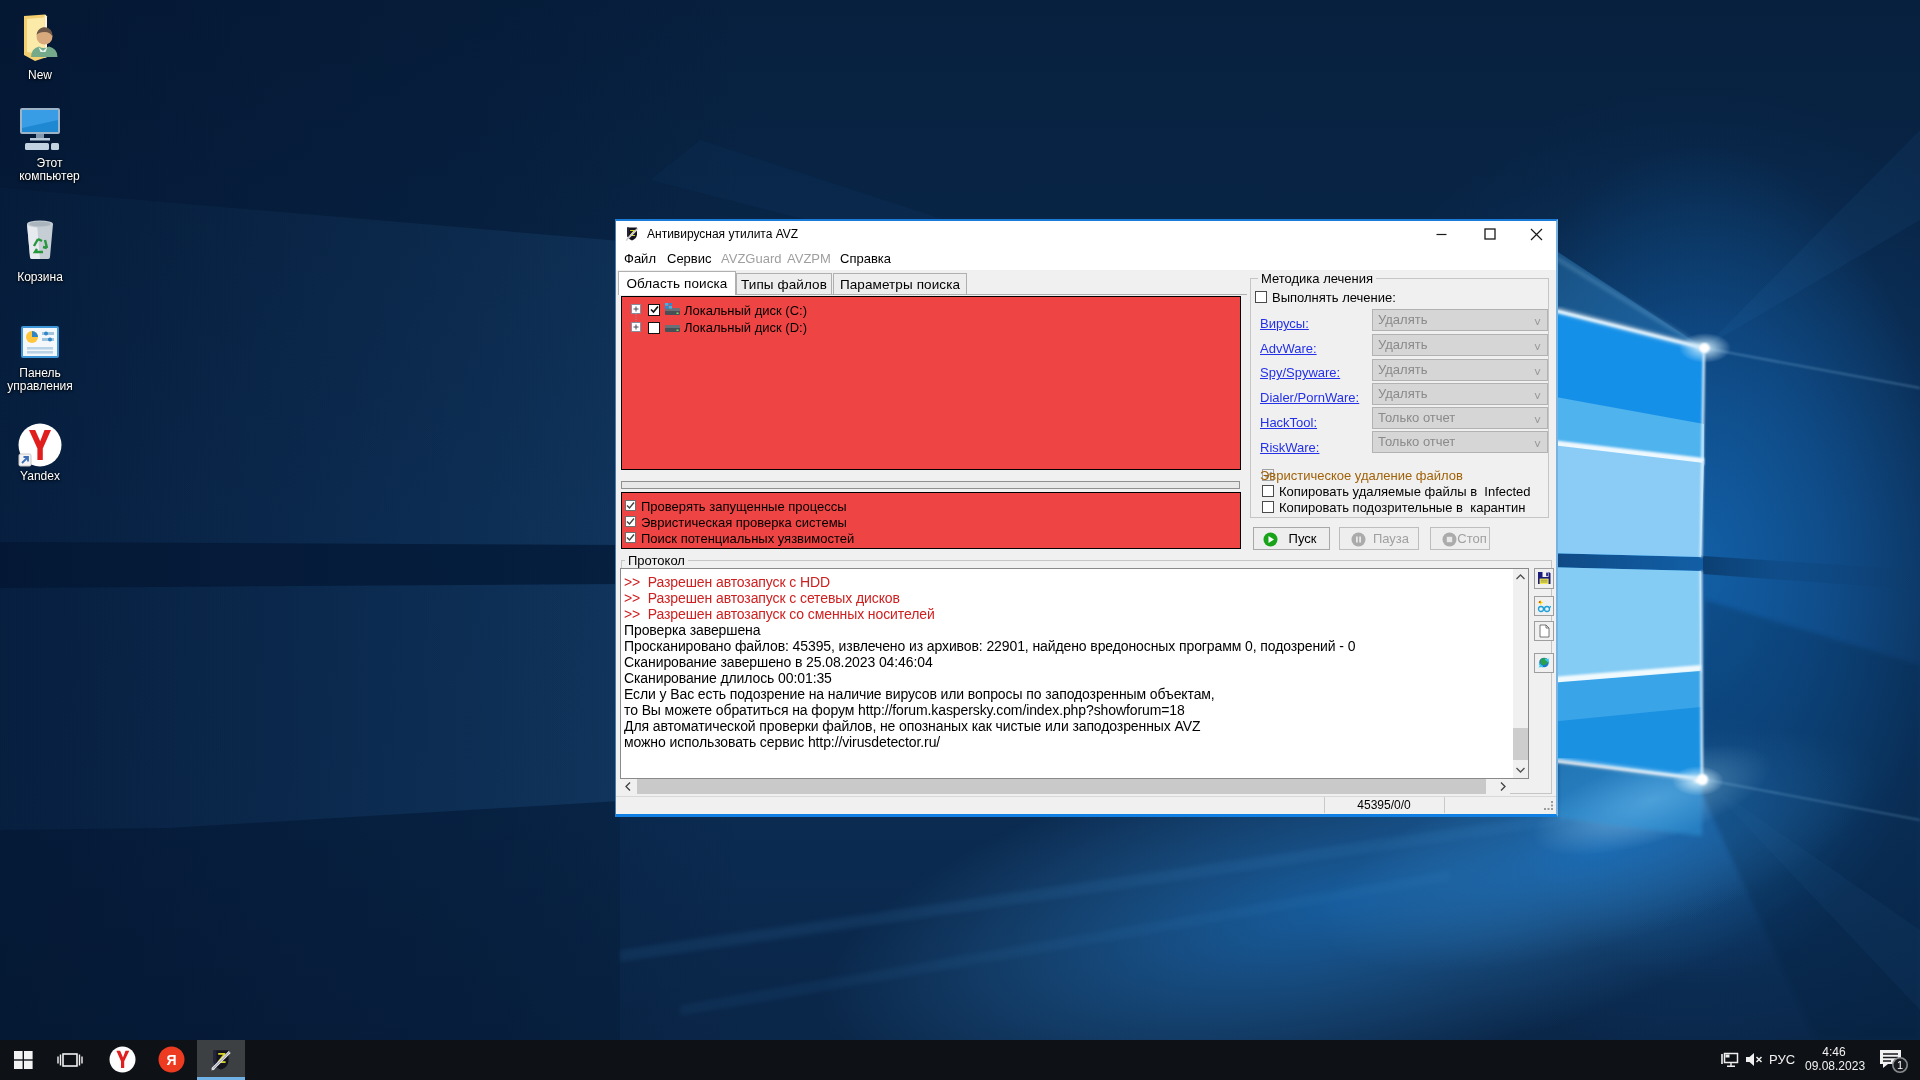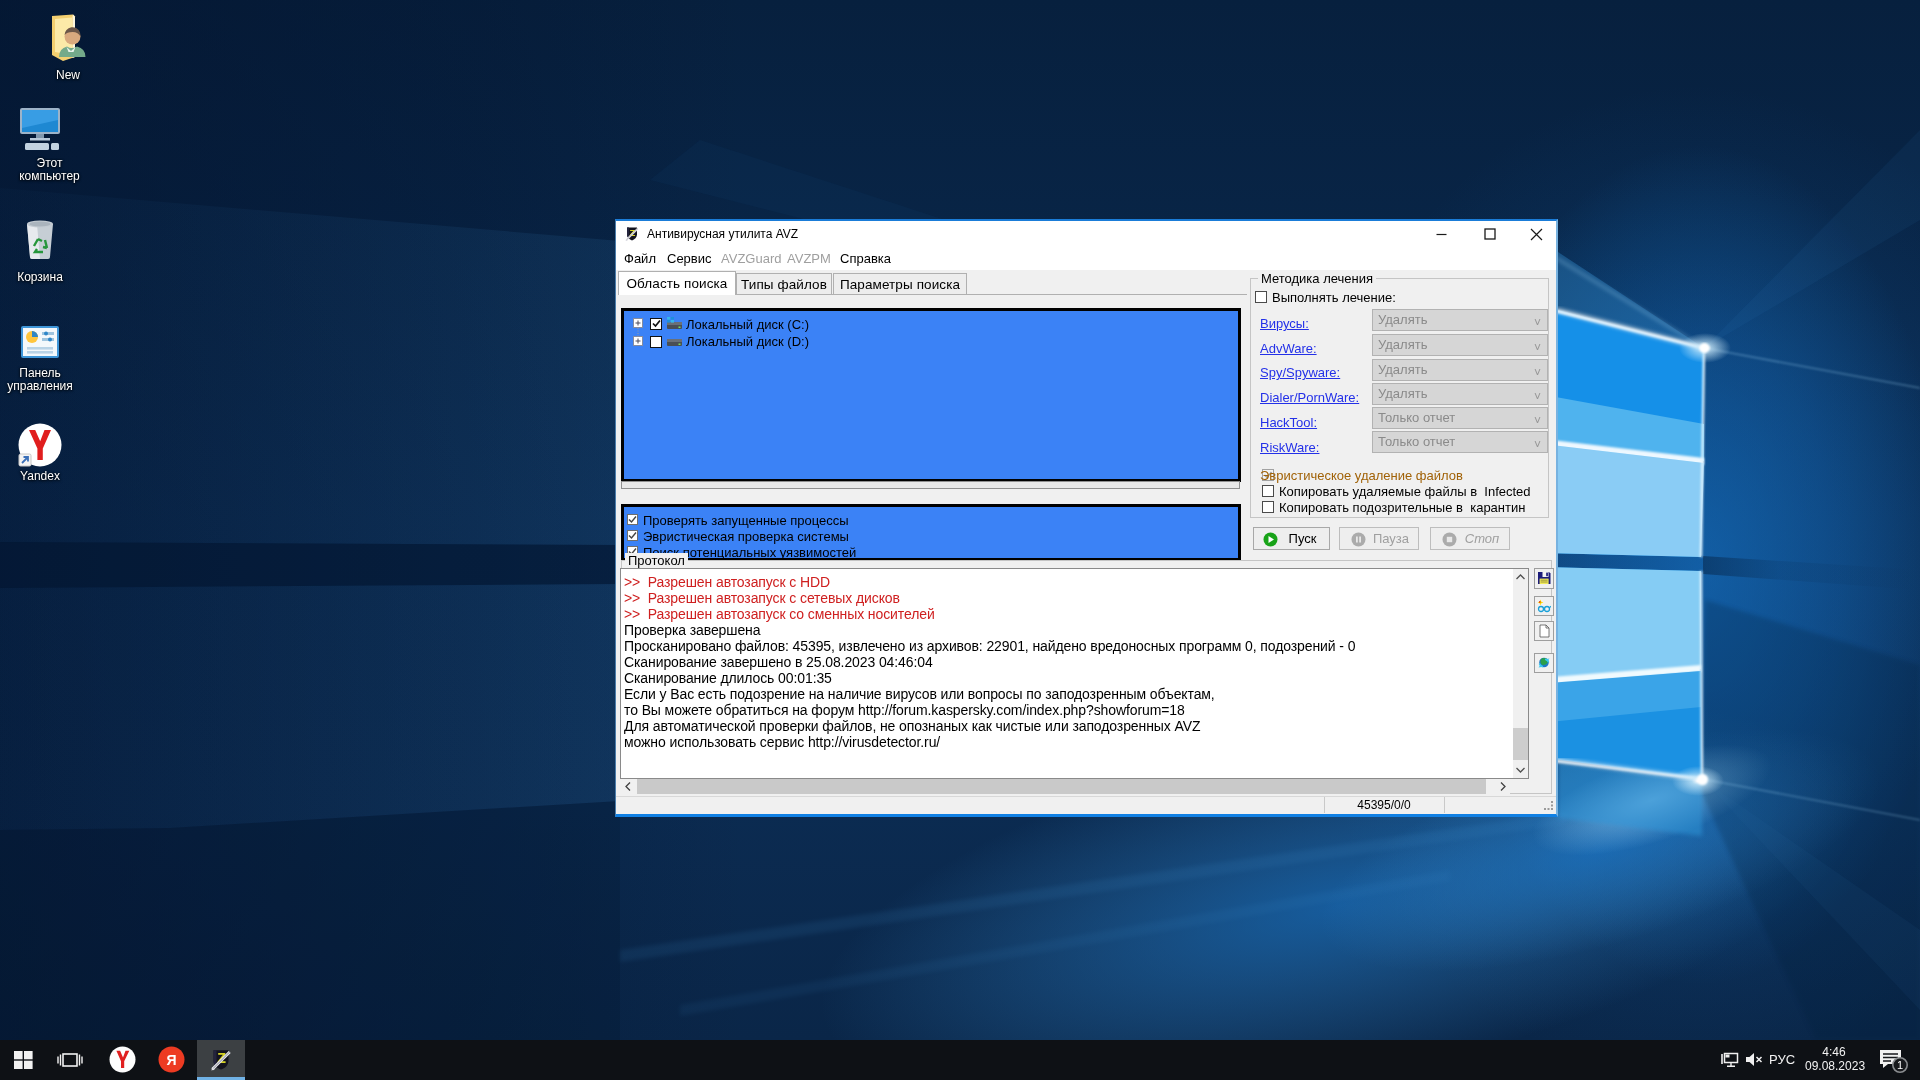--- a/index.html
+++ b/index.html
@@ -14,21 +14,21 @@
 
 #win{position:absolute;left:615px;top:219px;width:940px;height:593px;
 background:#f0f0f0;color:#000;
 border-top:2px solid #1a7cd8;border-left:1px solid #4b7dab;
 border-right:2px solid #77b2e0;border-bottom:3px solid #1080e4;}
 #win .t13{font-size:13px;}
 .titlebar{position:absolute;left:0;top:0;width:940px;height:26px;background:#fff;}
 .menubar{position:absolute;left:0;top:26px;width:940px;height:23px;background:#fff;font-size:13px;}
 .menubar span{position:absolute;top:4px;text-align:right;}
 .tab{position:absolute;font-size:13.5px;box-sizing:border-box;letter-spacing:0.1px;}
-.sunken{box-sizing:border-box;border:3px solid #000000;background:#3b82f6;margin-top:12px;}
+.sunken{box-sizing:border-box;border:1px solid #000000;background:#ef4444;}
 .grp{position:absolute;box-sizing:border-box;border:1px solid #c5c5c5;}
 .grplab{position:absolute;background:#f0f0f0;font-size:13px;padding:0 3px;}
 .link{color:#2330e8;text-decoration:underline;font-size:13px;position:absolute;}
 .combo{position:absolute;box-sizing:border-box;width:176px;height:22px;background:#d6d6d6;
 border:1px solid #b2b2b2;color:#8a8a8a;font-size:13px;line-height:20px;padding-left:5px;}
 .combo .chev{position:absolute;right:6px;top:3px;color:#979797;font-size:12px;}
 .btn{position:absolute;box-sizing:border-box;height:23px;background:#eeeeee;
 border:1px solid #a8a8a8;font-size:13px;text-align:center;}
 .log{font-size:14px;line-height:16px;white-space:pre;letter-spacing:-0.1px;}
 .red{color:#cf2020;}
@@ -127,21 +127,21 @@
 <line x1="1704" y1="348" x2="1920" y2="388" stroke="#9fd4f4" stroke-width="1.6" filter="url(#b1)" opacity="0.35"></line>
 <line x1="1556" y1="760" x2="1702" y2="779" stroke="#ffffff" stroke-width="3" filter="url(#b2)" opacity="0.8"></line>
 <line x1="1702" y1="779" x2="1920" y2="820" stroke="#9fd4f4" stroke-width="1.6" filter="url(#b1)" opacity="0.3"></line>
 <ellipse cx="1705" cy="348" rx="26" ry="15" fill="url(#corner)"></ellipse>
 <circle cx="1704.5" cy="348" r="5" fill="#ffffff" filter="url(#b1)"></circle>
 <ellipse cx="1698" cy="781" rx="26" ry="15" fill="url(#corner)"></ellipse>
 <circle cx="1702.5" cy="779.5" r="5.5" fill="#ffffff" filter="url(#b1)"></circle>
 <polygon points="700,140 1160,290 1160,310 650,180" fill="#2f7cbd" opacity="0.05"></polygon>
 </svg>
 <div id="icons">
- <div class="dico" style="left:0px;top:13px;padding-left:28px;">
+ <div class="dico" style="left:0px;top:13px;">
   <svg width="46" height="50" viewBox="0 0 46 50">
    <path d="M7 3 L28 1.5 L30 3.5 L30 44 L18 48 L7 42 Z" fill="#f3cf70"></path>
    <path d="M10 6 L27 4.5 L27 42 L10 39 Z" fill="#fceaa8"></path>
    <path d="M28 1.5 L30 3.5 L30 44 L27.5 45 L27.5 4 Z" fill="#fdf6dc"></path>
    <path d="M14 44 q0-8.5 8-10.5 q4.5 3 10 0 q8.5 2 8.5 10.5 z" fill="#74aa8a"></path>
    <path d="M21.5 34 l4.5 4 4.5-4 -2 5 h-5 z" fill="#e8f2ea"></path>
    <circle cx="27.5" cy="23.5" r="8" fill="#d9a97e"></circle>
    <path d="M19.5 22 a8 8 0 0 1 15.5-2.5 l0.7 4.5 q-2.5-5 -8-5 q-6 0-8.2 3 z" fill="#6b5648"></path>
   </svg>
   <div style="margin-top:6px;">New</div>
@@ -319,21 +319,21 @@
       </svg>
   <span style="margin-left:22px;line-height:21px;">Пуск</span>
  </div>
  <div class="btn" style="left:723px;top:306px;width:80px;border-color:#bdbdbd;color:#9f9f9f;">
   <svg class="abs" style="left:11px;top:3.5px;" width="15" height="15" viewBox="0 0 15 15">
         <circle cx="7.5" cy="7.5" r="7" fill="#ababab"></circle>
         <path d="M5 4.5 h1.8 v6 H5 z M8.2 4.5 h1.8 v6 H8.2 z" fill="#e8e8e8"></path>
       </svg>
   <span style="margin-left:24px;line-height:21px;">Пауза</span>
  </div>
- <div class="btn" style="left:814px;top:306px;width:80px;border-color:#bdbdbd;color:#9f9f9f;font-style:italic;">
+ <div class="btn" style="left:814px;top:306px;width:60px;border-color:#bdbdbd;color:#9f9f9f;">
   <svg class="abs" style="left:11px;top:3.5px;" width="15" height="15" viewBox="0 0 15 15">
         <circle cx="7.5" cy="7.5" r="7" fill="#ababab"></circle>
         <rect x="4.8" y="4.8" width="5.4" height="5.4" fill="#e8e8e8"></rect>
       </svg>
   <span style="margin-left:24px;line-height:21px;">Стоп</span>
  </div>
 
  <div class="grp" style="left:5px;top:339px;width:931px;height:234px;"></div>
  <div class="grplab" style="left:9px;top:332px;">Протокол</div>
  <div class="abs" style="left:4px;top:347px;width:909px;height:211px;box-sizing:border-box;border:1px solid #8a8a8a;background:#fff;overflow:hidden;">

